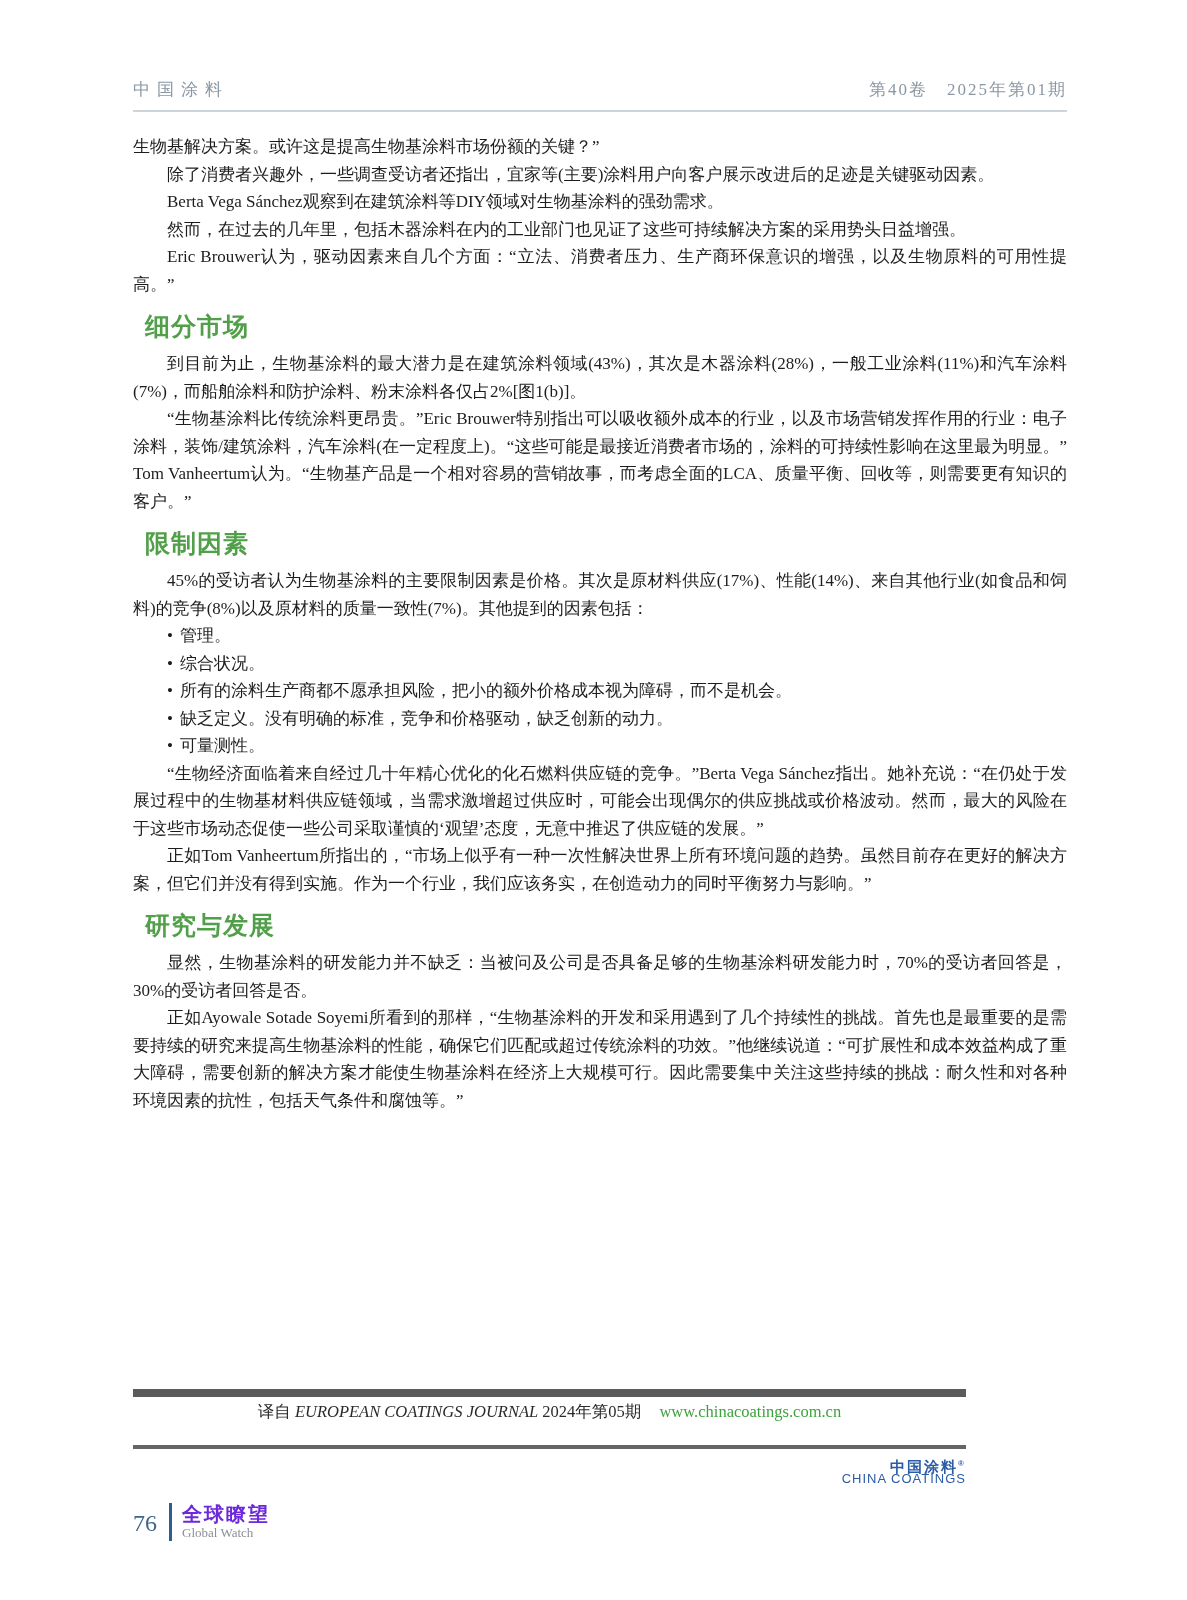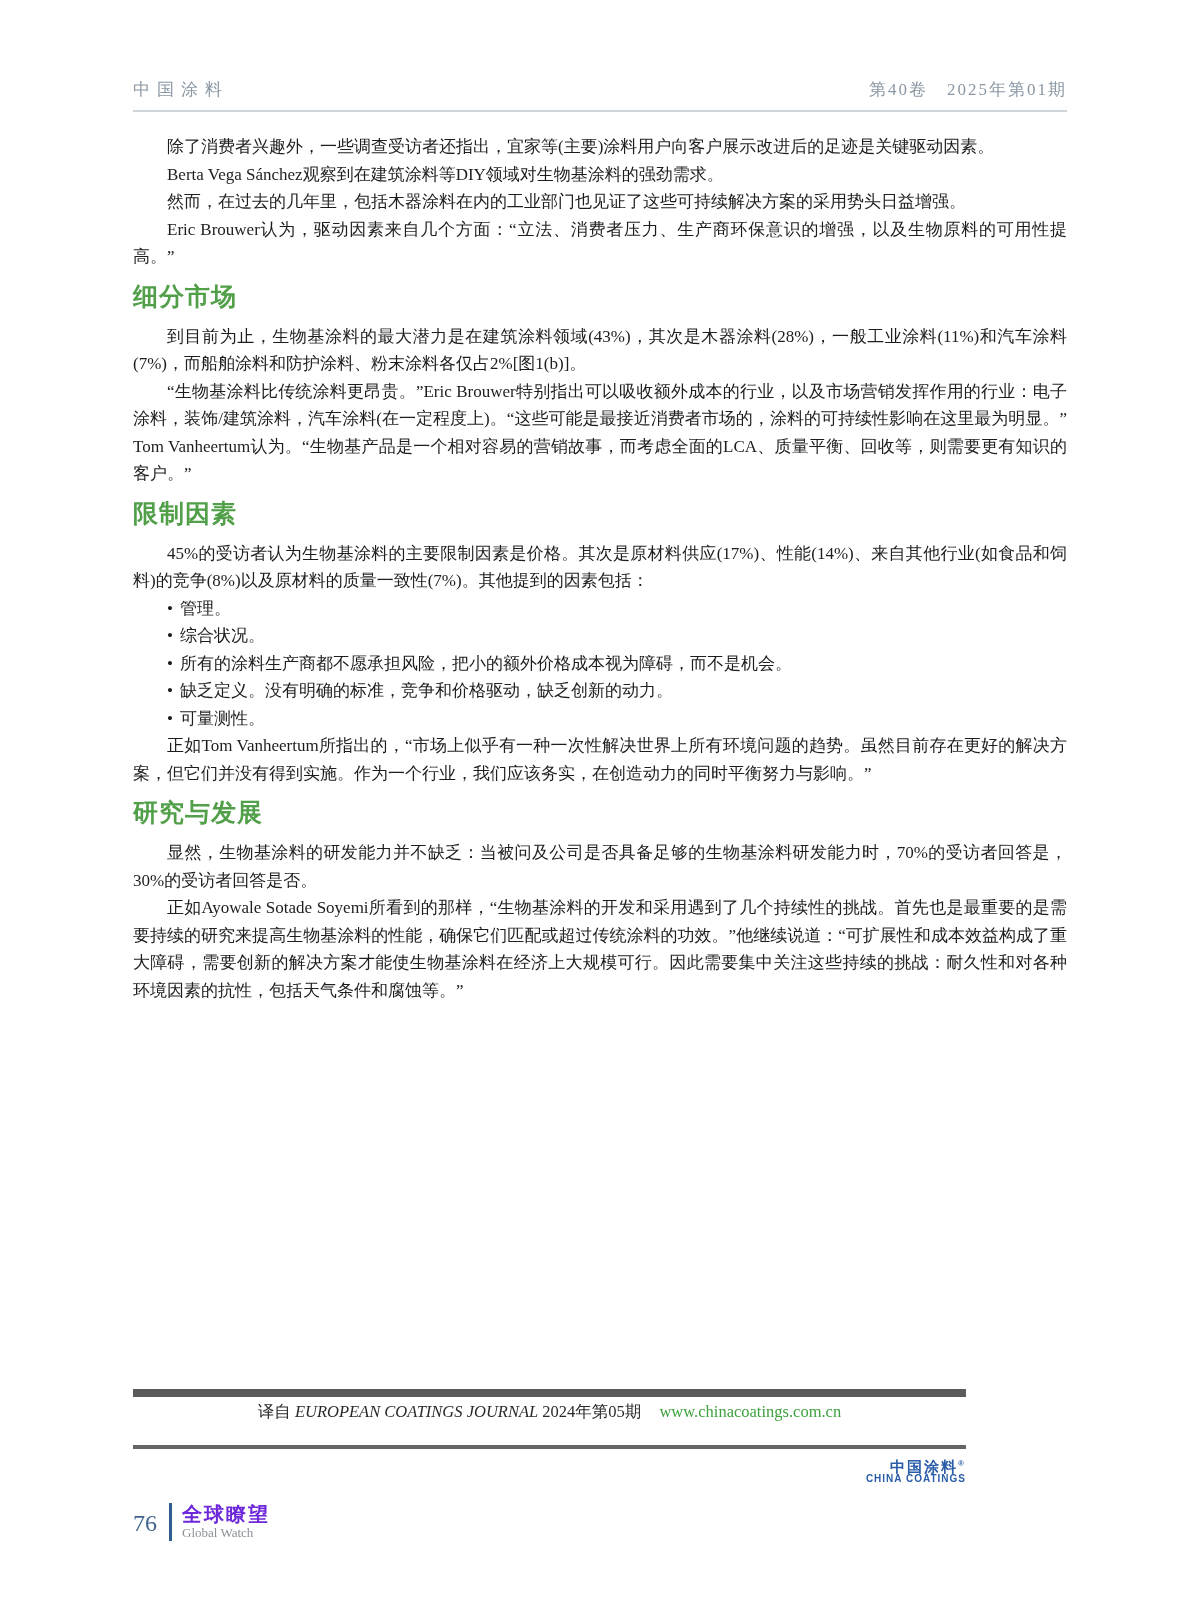--- a/index.html
+++ b/index.html
@@ -27,24 +27,24 @@
 
   
   .article{
     position:absolute;left:133px;top:133px;width:934px;
     font-size:17px;line-height:27.5px;
     text-align:justify;
   }
   .article p{margin:0;text-indent:2em;}
   .article p.noindent{text-indent:0;}
   h2.sec{
-    font-family:Liberation Mono, monospace;
+    font-family:Liberation Sans, sans-serif;
     font-size:25px;line-height:30px;
     font-weight:bold;color:#519f49;
-    margin:13px 0 9px 0;
+    margin:13px 0 9px 12px;
     letter-spacing:1px;
   }
   ul.bullets{list-style:none;margin:0;padding:0 0 0 2em;}
   ul.bullets li{margin:0;}
   ul.bullets .blt{margin-right:7px;}
 
   
   .src-footer{position:absolute;left:133px;top:1389px;width:833px;}
   .bar-thick{height:8px;background:#595b5c;}
   .bar-thin{height:4px;background:#636567;margin-top:4px;}
@@ -54,21 +54,21 @@
   }
   .src-line .jrnl{font-style:italic;}
   .src-line .url{color:#3da23d;margin-left:14px;text-decoration:none;}
   .brand{
     text-align:right;margin-top:7px;
     color:#2a5ca8;
     font-family:"Liberation Sans","DejaVu Sans",sans-serif;
   }
   .brand .cn{font-size:15px;font-weight:bold;letter-spacing:2px;line-height:15px;}
   .brand .cn sup{font-size:8px;}
-  .brand .en{font-size:10px;font-weight:bold;letter-spacing:1px;line-height:10px;}
+  .brand .en{font-size:13px;font-weight:normal;letter-spacing:1px;line-height:10px;}
 
   
   .folio{
     position:absolute;left:133px;top:1503px;
     display:flex;align-items:flex-start;
   }
   .folio .num{
     font-size:24px;color:#41658c;
     align-self:flex-end;margin-bottom:4px;
   }
@@ -83,38 +83,40 @@
 <body>
 
 <div class="page">
 
   <div class="running-head">
     <span class="journal">中国涂料</span>
     <span class="issue">第40卷　2025年第01期</span>
   </div>
 
   <div class="article">
+    <p class="noindent">生物基解决方案。或许这是提高生物基涂料市场份额的关键？”</p>
     <p>除了消费者兴趣外，一些调查受访者还指出，宜家等(主要)涂料用户向客户展示改进后的足迹是关键驱动因素。</p>
     <p>Berta Vega Sánchez观察到在建筑涂料等DIY领域对生物基涂料的强劲需求。</p>
     <p>然而，在过去的几年里，包括木器涂料在内的工业部门也见证了这些可持续解决方案的采用势头日益增强。</p>
     <p>Eric Brouwer认为，驱动因素来自几个方面：“立法、消费者压力、生产商环保意识的增强，以及生物原料的可用性提高。”</p>
 
     <h2 class="sec">细分市场</h2>
     <p>到目前为止，生物基涂料的最大潜力是在建筑涂料领域(43%)，其次是木器涂料(28%)，一般工业涂料(11%)和汽车涂料(7%)，而船舶涂料和防护涂料、粉末涂料各仅占2%[图1(b)]。</p>
     <p>“生物基涂料比传统涂料更昂贵。”Eric Brouwer特别指出可以吸收额外成本的行业，以及市场营销发挥作用的行业：电子涂料，装饰/建筑涂料，汽车涂料(在一定程度上)。“这些可能是最接近消费者市场的，涂料的可持续性影响在这里最为明显。”Tom Vanheertum认为。“生物基产品是一个相对容易的营销故事，而考虑全面的LCA、质量平衡、回收等，则需要更有知识的客户。”</p>
 
     <h2 class="sec">限制因素</h2>
     <p>45%的受访者认为生物基涂料的主要限制因素是价格。其次是原材料供应(17%)、性能(14%)、来自其他行业(如食品和饲料)的竞争(8%)以及原材料的质量一致性(7%)。其他提到的因素包括：</p>
     <ul class="bullets">
       <li><span class="blt">•</span><span>管理。</span></li>
       <li><span class="blt">•</span><span>综合状况。</span></li>
       <li><span class="blt">•</span><span>所有的涂料生产商都不愿承担风险，把小的额外价格成本视为障碍，而不是机会。</span></li>
       <li><span class="blt">•</span><span>缺乏定义。没有明确的标准，竞争和价格驱动，缺乏创新的动力。</span></li>
       <li><span class="blt">•</span><span>可量测性。</span></li>
     </ul>
+    <p>“生物经济面临着来自经过几十年精心优化的化石燃料供应链的竞争。”Berta Vega Sánchez指出。她补充说：“在仍处于发展过程中的生物基材料供应链领域，当需求激增超过供应时，可能会出现偶尔的供应挑战或价格波动。然而，最大的风险在于这些市场动态促使一些公司采取谨慎的‘观望’态度，无意中推迟了供应链的发展。”</p>
     <p>正如Tom Vanheertum所指出的，“市场上似乎有一种一次性解决世界上所有环境问题的趋势。虽然目前存在更好的解决方案，但它们并没有得到实施。作为一个行业，我们应该务实，在创造动力的同时平衡努力与影响。”</p>
 
     <h2 class="sec">研究与发展</h2>
     <p>显然，生物基涂料的研发能力并不缺乏：当被问及公司是否具备足够的生物基涂料研发能力时，70%的受访者回答是，30%的受访者回答是否。</p>
     <p>正如Ayowale Sotade Soyemi所看到的那样，“生物基涂料的开发和采用遇到了几个持续性的挑战。首先也是最重要的是需要持续的研究来提高生物基涂料的性能，确保它们匹配或超过传统涂料的功效。”他继续说道：“可扩展性和成本效益构成了重大障碍，需要创新的解决方案才能使生物基涂料在经济上大规模可行。因此需要集中关注这些持续的挑战：耐久性和对各种环境因素的抗性，包括天气条件和腐蚀等。”</p>
   </div>
 
   <div class="src-footer">
     <div class="bar-thick"></div>
     <div class="src-line">

